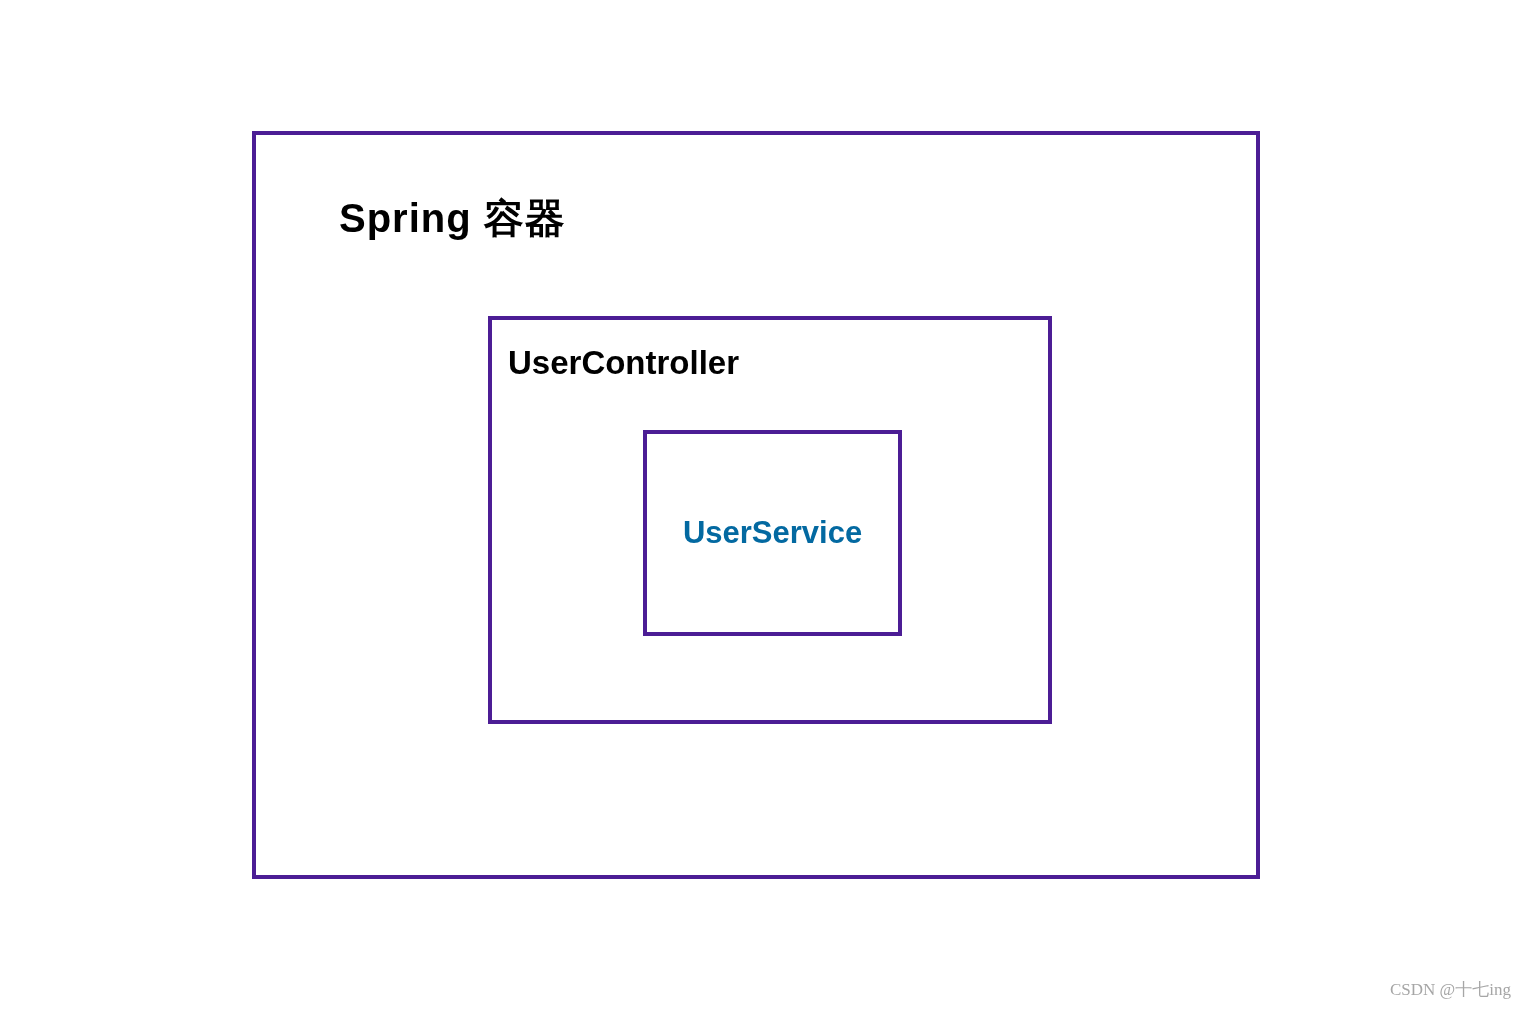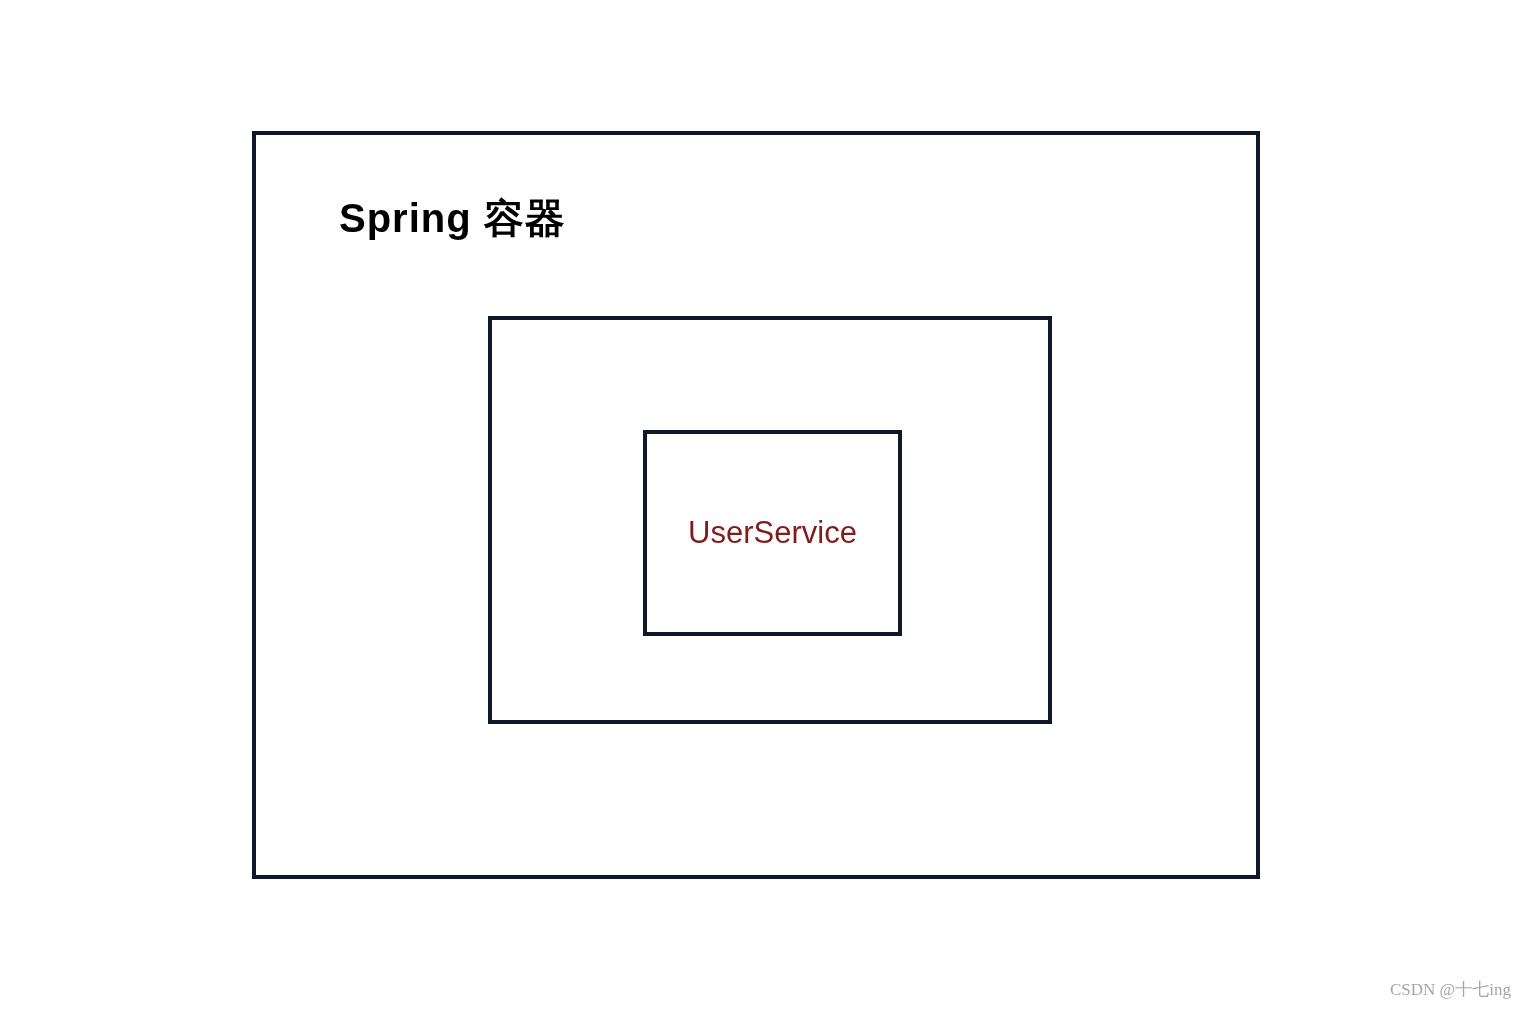--- a/index.html
+++ b/index.html
@@ -11,21 +11,21 @@
     overflow: hidden;
   }
   .canvas {
     position: relative;
     width: 1529px;
     height: 1009px;
     background: #ffffff;
   }
   .box {
     position: absolute;
-    border: 4px solid #0f172a;
+    border: 4px solid #4c1d95;
     background: #ffffff;
   }
   .outer-box {
     left: 252px;
     top: 131px;
     width: 1008px;
     height: 748px;
   }
   .outer-label {
     position: absolute;
@@ -56,22 +56,22 @@
     left: 151px;  
     top: 110px;   
     width: 259px;
     height: 206px;
     display: flex;
     align-items: center;
     justify-content: center;
   }
   .inner-label {
     font-size: 31px;
-    font-weight: 400;
-    color: #7f1d1d;
+    font-weight: 700;
+    color: #0369a1;
     white-space: nowrap;
     margin-top: 0;
   }
   .watermark {
     position: absolute;
     right: 18px;
     bottom: 8px;
     font-size: 17px;
     font-weight: 400;
     color: #a6a6a6;
@@ -81,20 +81,21 @@
 </style>
 </head>
 <body>
 
 <div class="canvas">
 
   <div class="box outer-box">
     <div class="outer-label">Spring 容器</div>
 
     <div class="box middle-box">
+      <div class="middle-label">UserController</div>
 
       <div class="box inner-box">
         <div class="inner-label">UserService</div>
       </div>
     </div>
   </div>
 
   <div class="watermark">CSDN @十七ing</div>
 
 </div>

